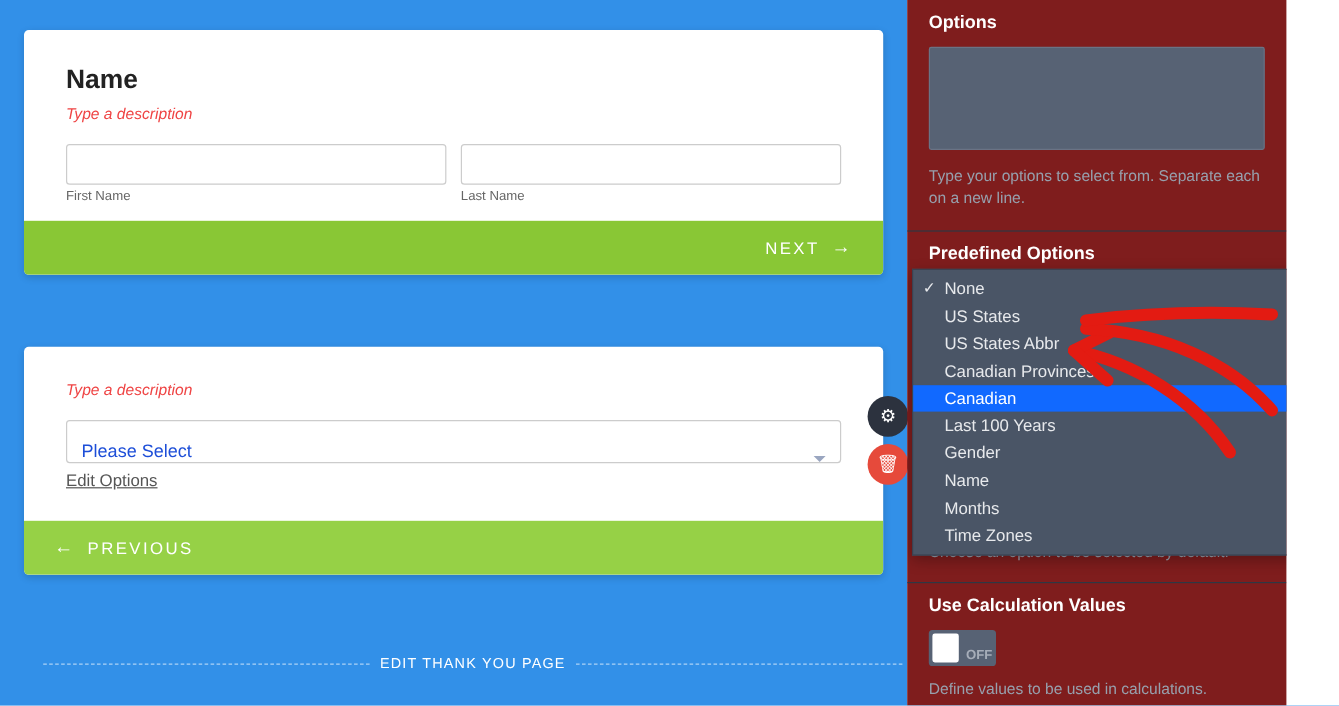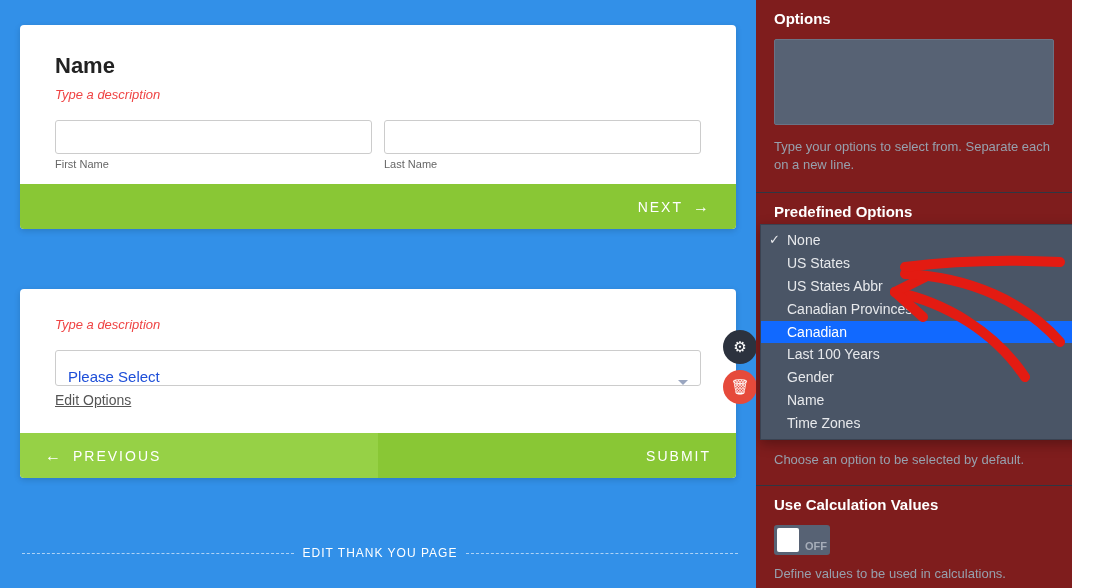--- a/index.html
+++ b/index.html
@@ -128,21 +128,21 @@
     color:#fff;
     cursor:pointer;
     font-size:15px;
   }
   .round-settings { background:#2c323e; }
   .round-delete   { background:#e64a3b; }
   
   .etp-row {
     position:absolute;
     top: 536px;
-    left: 22px;
+    left: 36px;
     width: 716px;
     text-align:center;
     font-size:12px;
     letter-spacing:1px;
     color:#fff;
     padding:10px 0;
   }
   .etp-row::before, .etp-row::after {
     content:"";
     position:absolute;
@@ -297,23 +297,20 @@
         <span>Please Select</span>
         <span class="caret-down"></span>
       </div>
       <span class="edit-options">Edit Options</span>
     </div>
     <div class="card-footer">
       <div class="btn btn-green-light left">
         <span class="arrow">←</span>
         <span>PREVIOUS</span>
       </div>
-      <div class="btn btn-green right">
-        <span>SUBMIT</span>
-      </div>
     </div>
   </div>
 
   <div class="floating-icons">
     <div class="round-btn round-settings">
       <span>⚙</span>
     </div>
     <div class="round-btn round-delete">
       <span>🗑</span>
     </div>
@@ -338,20 +335,21 @@
 
   <div class="dropdown" id="predef-dropdown">
       <div class="dd-item checked">None</div>
       <div class="dd-item">US States</div>
       <div class="dd-item">US States Abbr</div>
       <div class="dd-item">Canadian Provinces</div>
       <div class="dd-item highlight">Canadian</div>
       <div class="dd-item">Last 100 Years</div>
       <div class="dd-item">Gender</div>
       <div class="dd-item">Name</div>
+      <div class="dd-item">Months</div>
       <div class="dd-item">Time Zones</div>
     </div>
 
   <div class="behind-hint">Choose an option to be selected by default.</div>
 
   <div class="sb-section">
     <div class="sb-h">Use Calculation Values</div>
     <div class="toggle">
       <div class="toggle-knob"></div>
       <span class="toggle-label">OFF</span>

